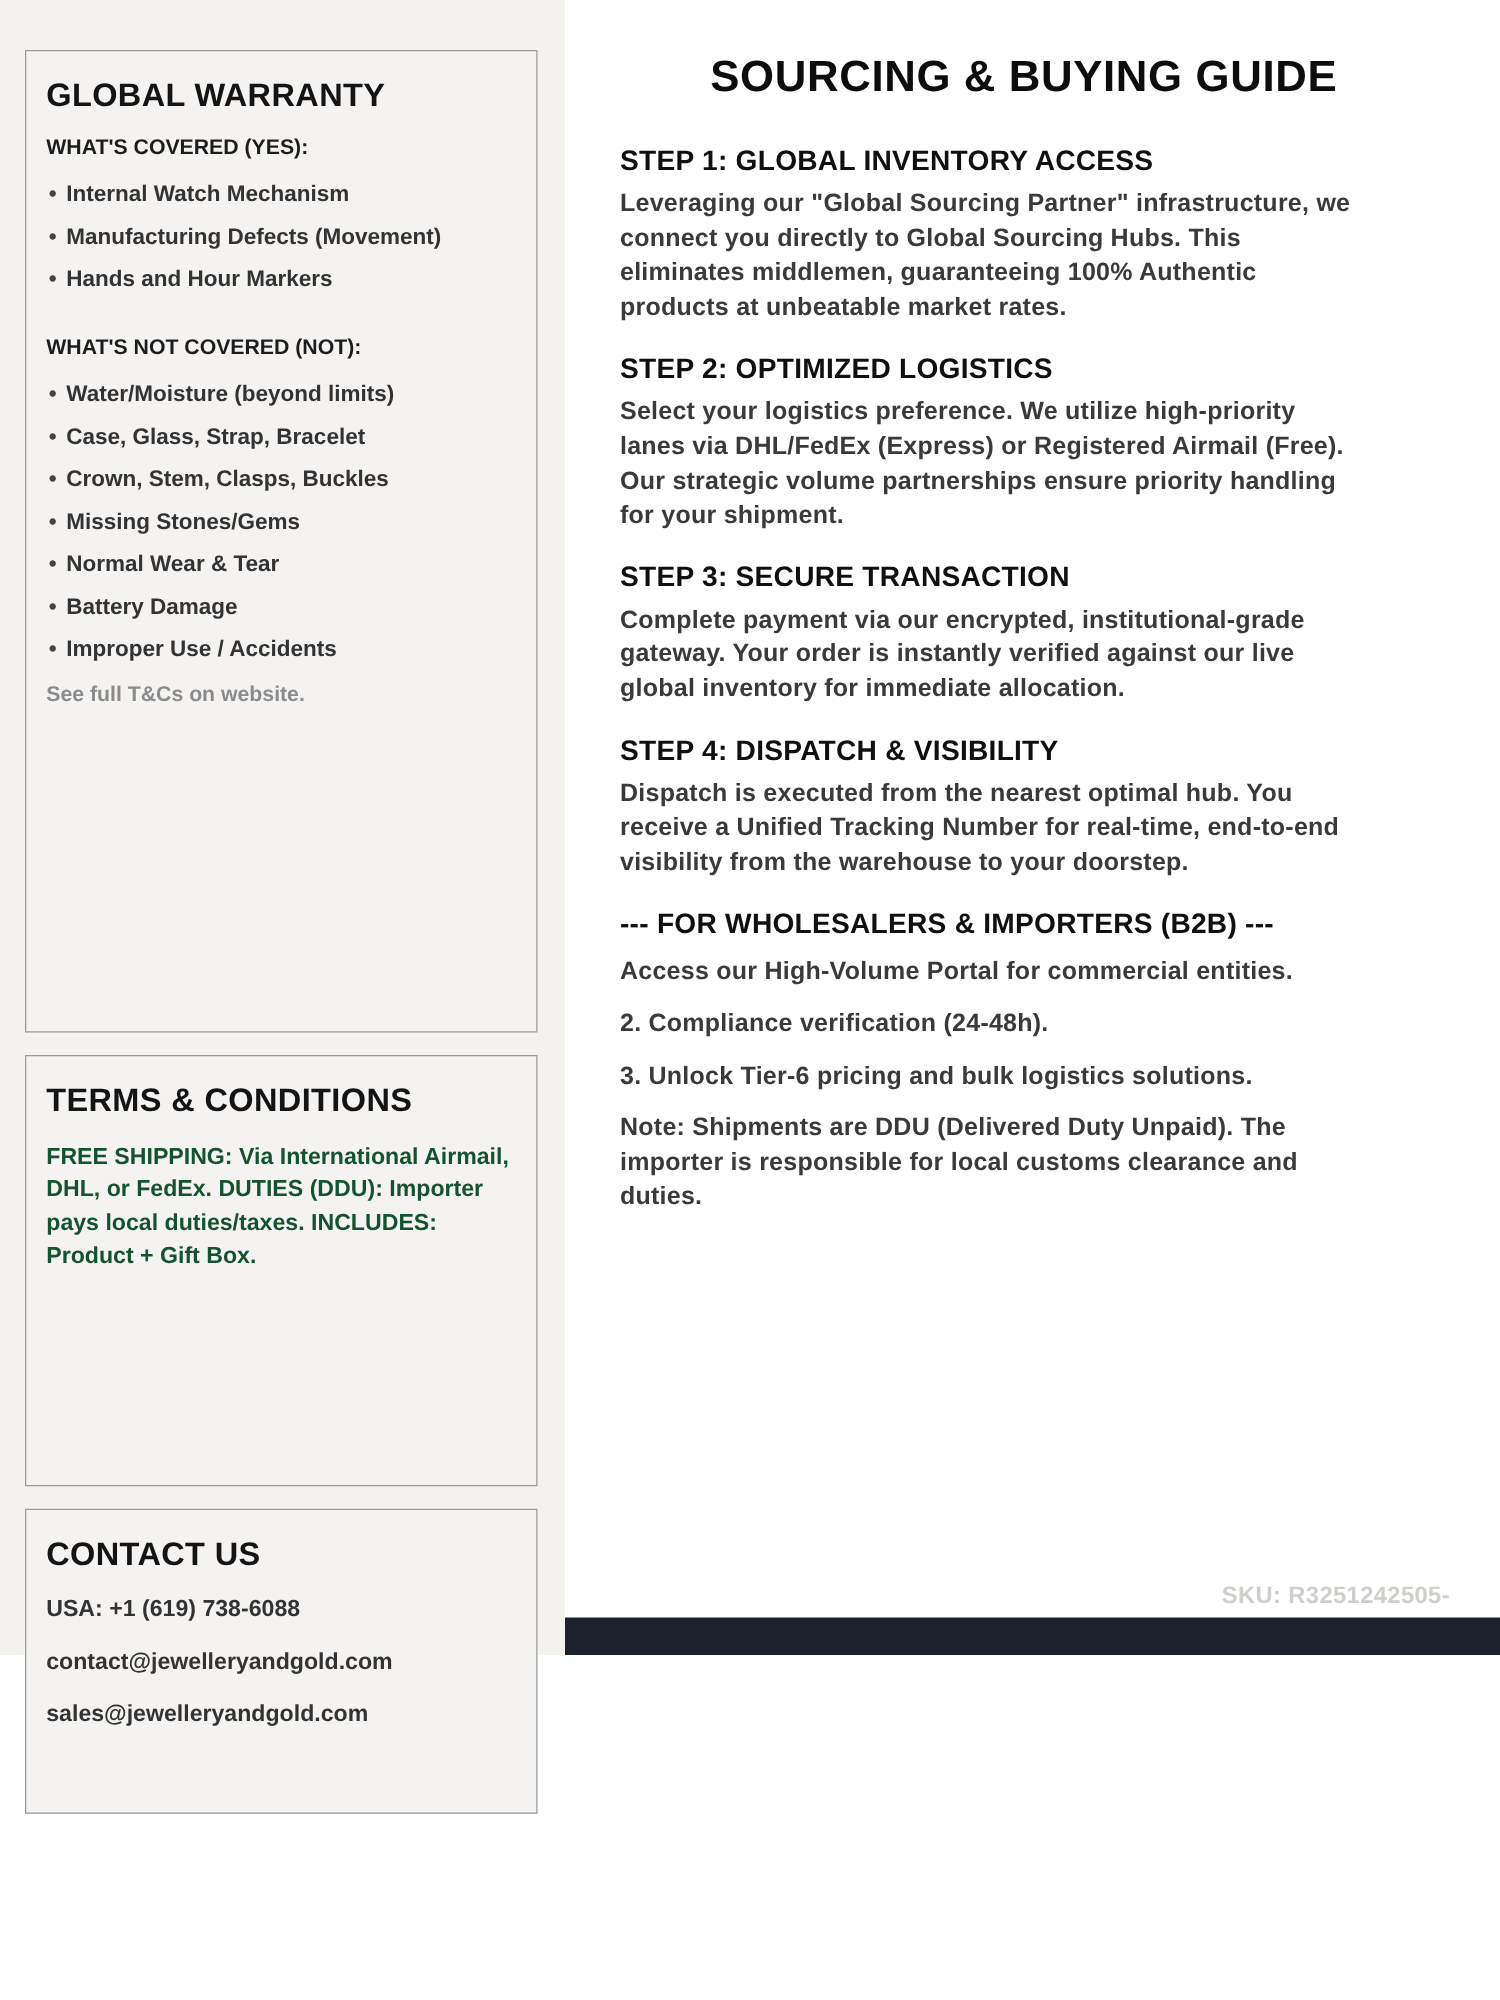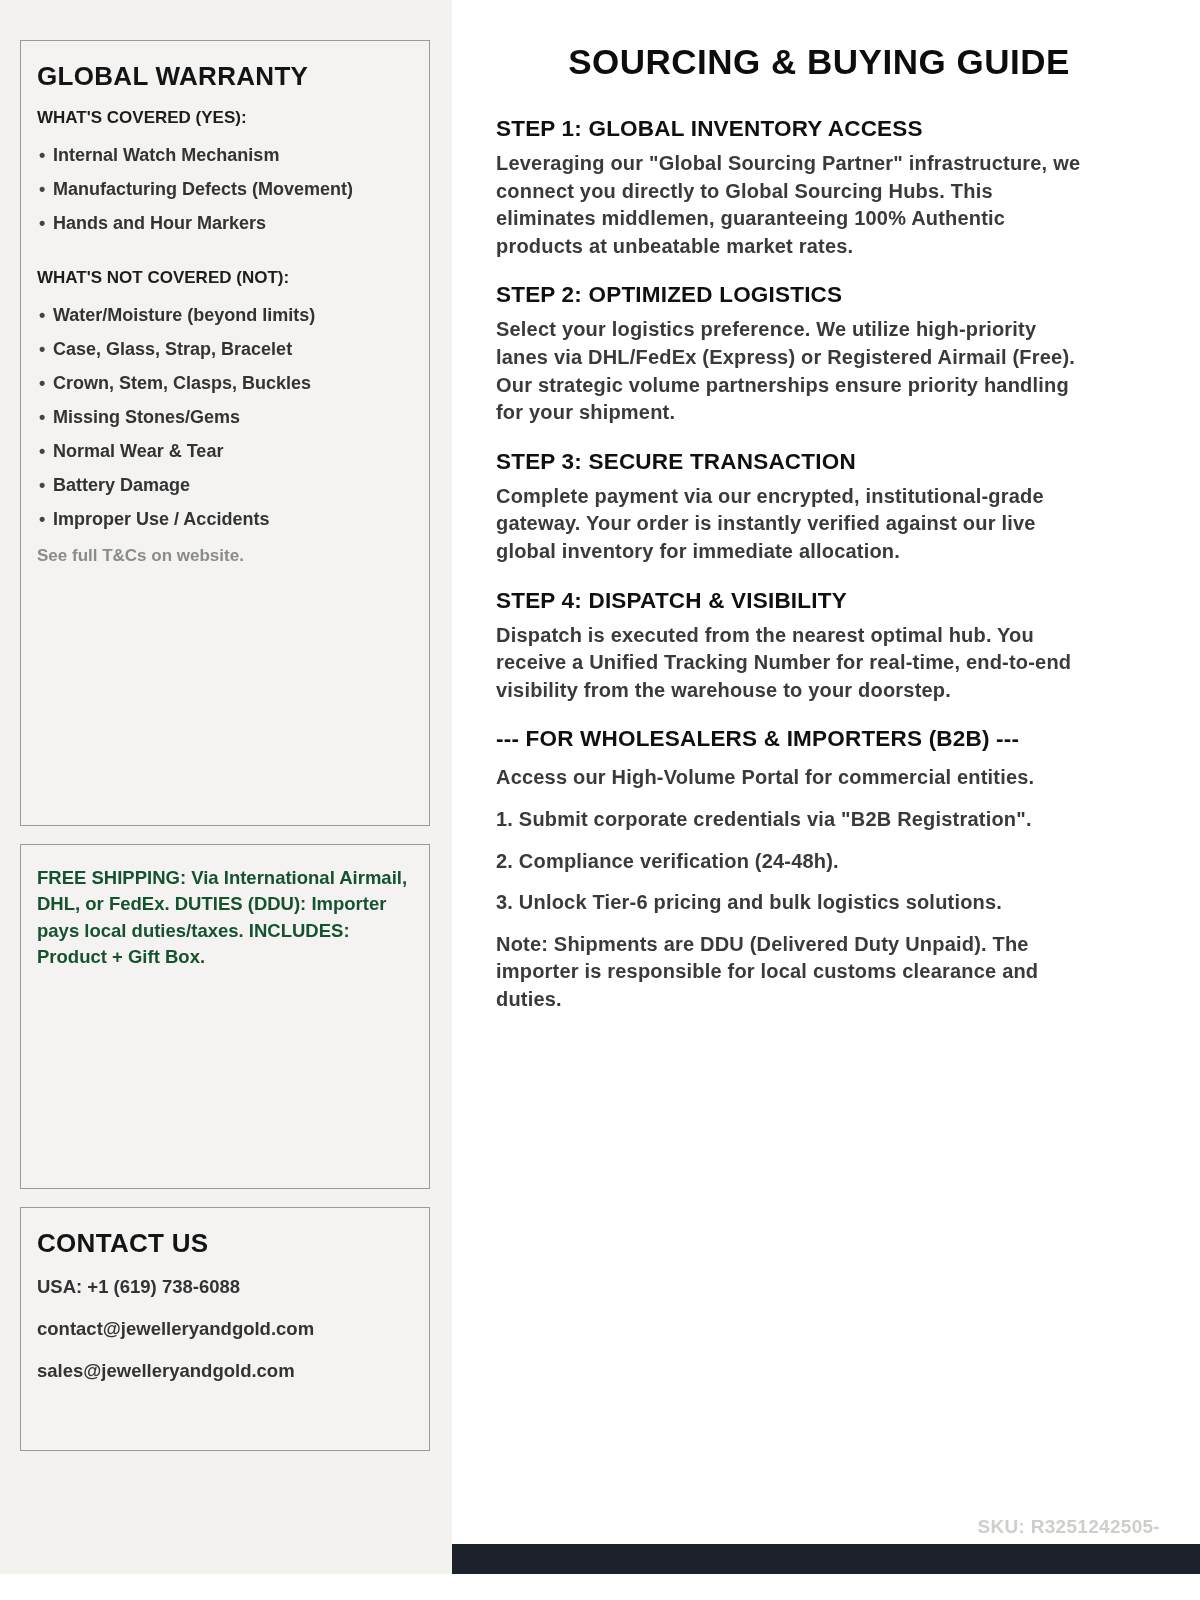--- a/index.html
+++ b/index.html
@@ -3,21 +3,21 @@
 <meta charset="utf-8">
 <style>
   * { margin:0; padding:0; box-sizing:border-box; }
   html, body { width:1200px; height:1600px; }
   body {
     font-family:"Liberation Sans","DejaVu Sans",sans-serif;
     background:#ffffff;
     position:relative;
     overflow:hidden;
   }
-  .page { width:1200px; height:1574px; display:flex; position:relative; }
+  .page { width:1200px; height:1324px; display:flex; position:relative; }
 
   
   .sidebar {
     width:452px; flex-shrink:0;
     background:#f3f2ef;
     padding:40px 22px 0 20px;
   }
   .box {
     border:1px solid #9a9a9a;
     background:#f4f3f1;
@@ -119,20 +119,21 @@
         <li>Missing Stones/Gems</li>
         <li>Normal Wear &amp; Tear</li>
         <li>Battery Damage</li>
         <li>Improper Use / Accidents</li>
       </ul>
 
       <p class="footnote">See full T&amp;Cs on website.</p>
     </section>
 
     <section class="box box-terms">
+      <h2>TERMS &amp; CONDITIONS</h2>
       <p class="box-body">FREE SHIPPING: Via International Airmail, DHL, or FedEx.  DUTIES (DDU): Importer pays local duties/taxes.  INCLUDES: Product + Gift Box.</p>
     </section>
 
     <section class="box box-contact">
       <h2>CONTACT US</h2>
       <p class="contact-line">USA: +1 (619) 738-6088</p>
       <p class="contact-line">contact@jewelleryandgold.com</p>
       <p class="contact-line">sales@jewelleryandgold.com</p>
     </section>
 
@@ -158,21 +159,20 @@
     </section>
 
     <section class="step">
       <h2 class="step-heading">STEP 4: DISPATCH &amp; VISIBILITY</h2>
       <p class="step-body">Dispatch is executed from the nearest optimal hub. You receive a Unified Tracking Number for real-time, end-to-end visibility from the warehouse to your doorstep.</p>
     </section>
 
     <section>
       <h2 class="b2b-heading">--- FOR WHOLESALERS &amp; IMPORTERS (B2B) ---</h2>
       <p class="b2b-text b2b-item">Access our High-Volume Portal for commercial entities.</p>
-      <p class="b2b-text b2b-item">1. Submit corporate credentials via "B2B Registration".</p>
       <p class="b2b-text b2b-item">2. Compliance verification (24-48h).</p>
       <p class="b2b-text b2b-item">3. Unlock Tier-6 pricing and bulk logistics solutions.</p>
       <p class="b2b-text b2b-note">Note: Shipments are DDU (Delivered Duty Unpaid). The importer is responsible for local customs clearance and duties.</p>
     </section>
 
   </main>
 
   <div class="sku">SKU: R3251242505-</div>
   <div class="bottom-bar"></div>
 

